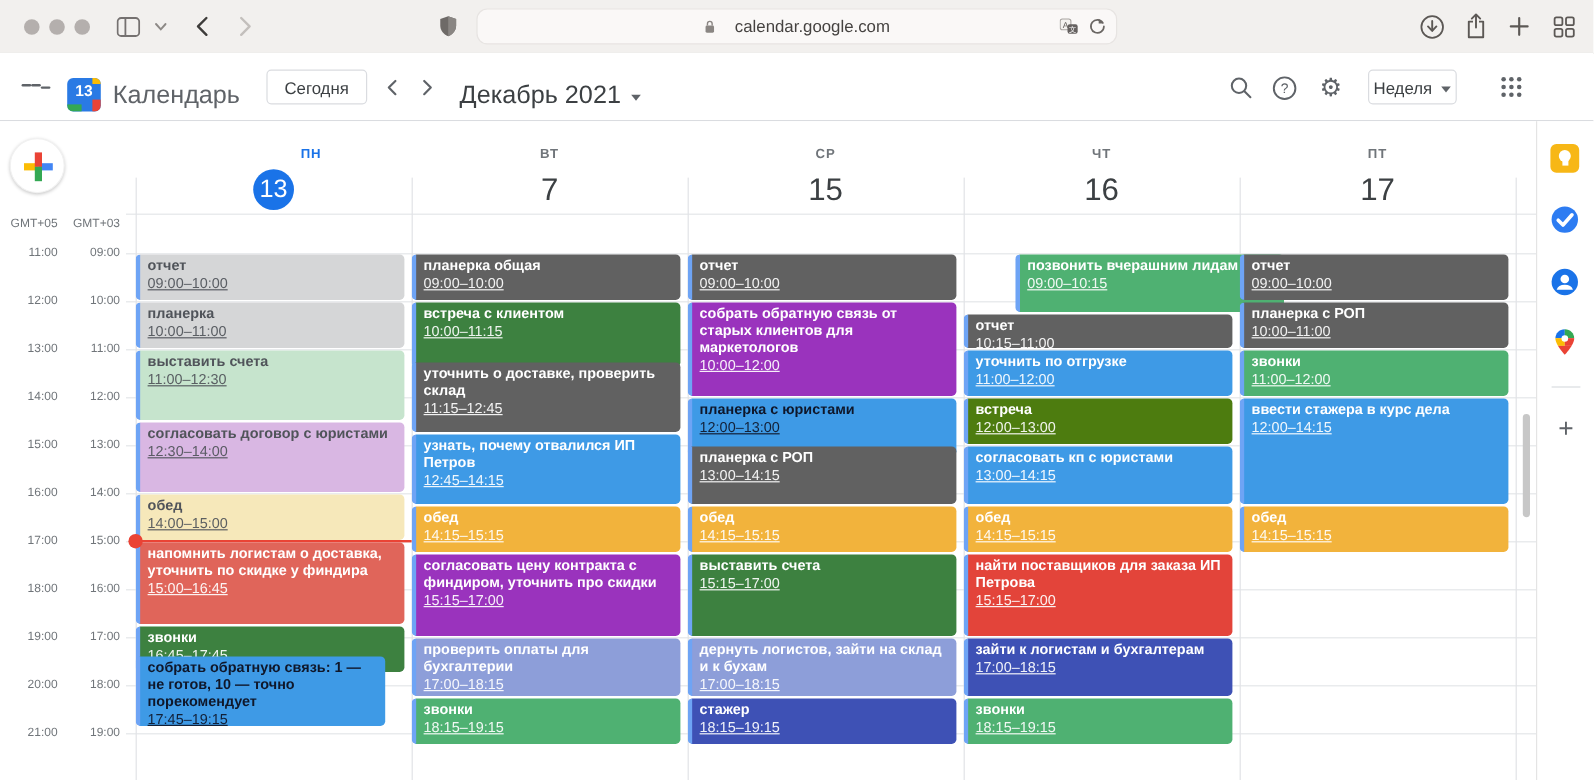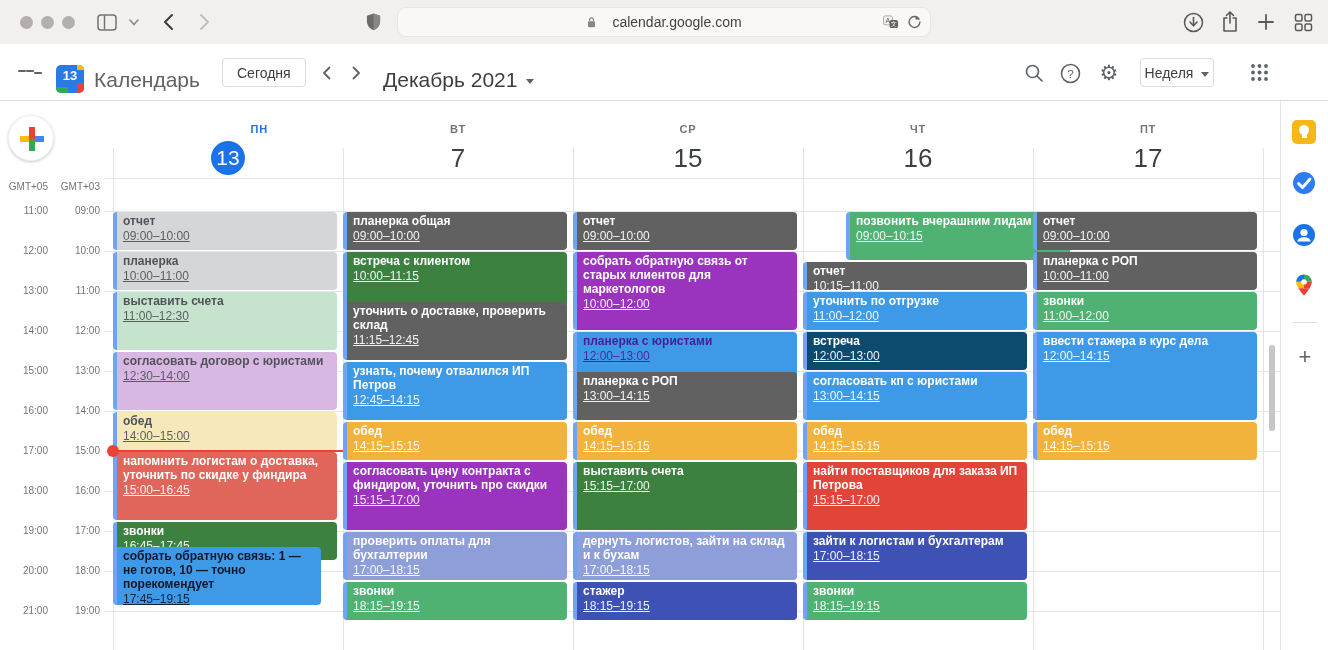--- a/index.html
+++ b/index.html
@@ -390,21 +390,21 @@
       <div class="dow" style="left: 648px; top: 22px; width: 80px;">СР</div>
       <div class="datenum" style="left: 648px; top: 40px; width: 80px;">15</div>
       <div class="event" style="left: 573px; top: 111px; width: 224px; height: 38px; background: rgb(97, 97, 97); color: rgb(255, 255, 255); border-left: 4px solid rgb(110, 164, 245);">
         <div class="ev-title">отчет</div>
         <div class="ev-time">09:00–10:00</div>
       </div>
       <div class="event" style="left: 573px; top: 151px; width: 224px; height: 78px; background: rgb(154, 51, 189); color: rgb(255, 255, 255); border-left: 4px solid rgb(110, 164, 245);">
         <div class="ev-title">собрать обратную связь от старых клиентов для маркетологов</div>
         <div class="ev-time">10:00–12:00</div>
       </div>
-      <div class="event" style="left: 573px; top: 231px; width: 224px; height: 48px; background: rgb(62, 154, 230); color: #4c1d95; border-left: 4px solid rgb(110, 164, 245);">
+      <div class="event" style="left: 573px; top: 231px; width: 224px; height: 48px; background: rgb(62, 154, 230); color: #0f172a; border-left: 4px solid rgb(110, 164, 245);">
         <div class="ev-title">планерка с юристами</div>
         <div class="ev-time">12:00–13:00</div>
       </div>
       <div class="event" style="left: 573px; top: 271px; width: 224px; height: 48px; background: rgb(97, 97, 97); color: rgb(255, 255, 255); border-left: 4px solid rgb(110, 164, 245);">
         <div class="ev-title">планерка с РОП</div>
         <div class="ev-time">13:00–14:15</div>
       </div>
       <div class="event" style="left: 573px; top: 321px; width: 224px; height: 38px; background: rgb(242, 179, 60); color: rgb(255, 255, 255); border-left: 4px solid rgb(110, 164, 245);">
         <div class="ev-title">обед</div>
         <div class="ev-time">14:15–15:15</div>
@@ -428,21 +428,21 @@
         <div class="ev-time">09:00–10:15</div>
       </div>
       <div class="event" style="left: 803px; top: 161px; width: 224px; height: 28px; background: rgb(97, 97, 97); color: rgb(255, 255, 255); border-left: 4px solid rgb(110, 164, 245);">
         <div class="ev-title">отчет</div>
         <div class="ev-time">10:15–11:00</div>
       </div>
       <div class="event" style="left: 803px; top: 191px; width: 224px; height: 38px; background: rgb(62, 154, 230); color: rgb(255, 255, 255); border-left: 4px solid rgb(110, 164, 245);">
         <div class="ev-title">уточнить по отгрузке</div>
         <div class="ev-time">11:00–12:00</div>
       </div>
-      <div class="event" style="left: 803px; top: 231px; width: 224px; height: 38px; background: #0c4a6e; color: rgb(255, 255, 255); border-left: 4px solid rgb(110, 164, 245);">
+      <div class="event" style="left: 803px; top: 231px; width: 224px; height: 38px; background: #4d7c0f; color: rgb(255, 255, 255); border-left: 4px solid rgb(110, 164, 245);">
         <div class="ev-title">встреча</div>
         <div class="ev-time">12:00–13:00</div>
       </div>
       <div class="event" style="left: 803px; top: 271px; width: 224px; height: 48px; background: rgb(62, 154, 230); color: rgb(255, 255, 255); border-left: 4px solid rgb(110, 164, 245);">
         <div class="ev-title">согласовать кп с юристами</div>
         <div class="ev-time">13:00–14:15</div>
       </div>
       <div class="event" style="left: 803px; top: 321px; width: 224px; height: 38px; background: rgb(242, 179, 60); color: rgb(255, 255, 255); border-left: 4px solid rgb(110, 164, 245);">
         <div class="ev-title">обед</div>
         <div class="ev-time">14:15–15:15</div>

